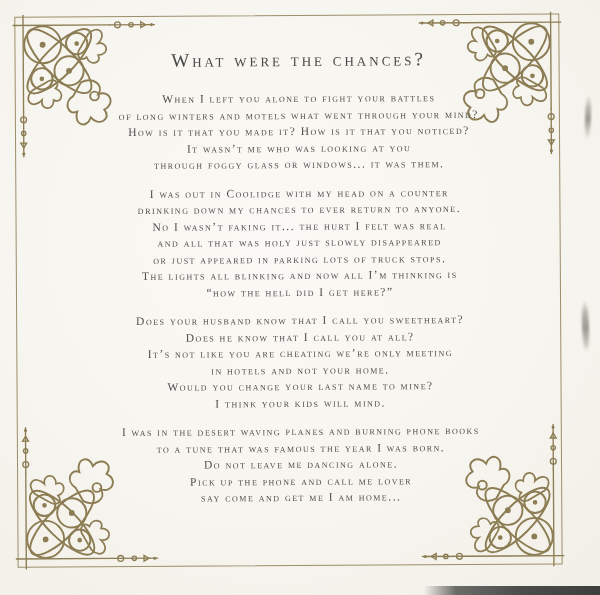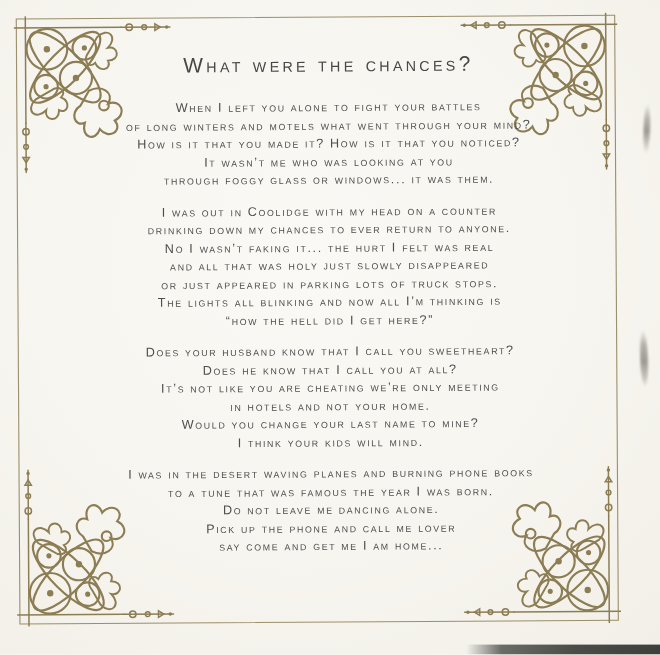--- a/index.html
+++ b/index.html
@@ -10,20 +10,21 @@
   html,body{margin:0;padding:0;}
   body{
     width:600px;height:595px;overflow:hidden;position:relative;
     font-family:"Liberation Sans", sans-serif;
     background:var(--paper);
   }
   .sheet{
     position:absolute;inset:0;
     background:
       radial-gradient(circle at 45% 40%, #fbf9f5 0%, #f7f5ef 55%, #f1efe7 100%);
+    font-family: Liberation Serif, serif;
   }
   .scan{
     position:absolute;inset:0;
     transform:rotate(-0.35deg);
     transform-origin:50% 50%;
   }
   .frame{
     position:absolute;left:16px;top:15px;width:545px;height:551px;
     border:1.5px solid rgba(140,125,84,0.85);
     box-sizing:border-box;

